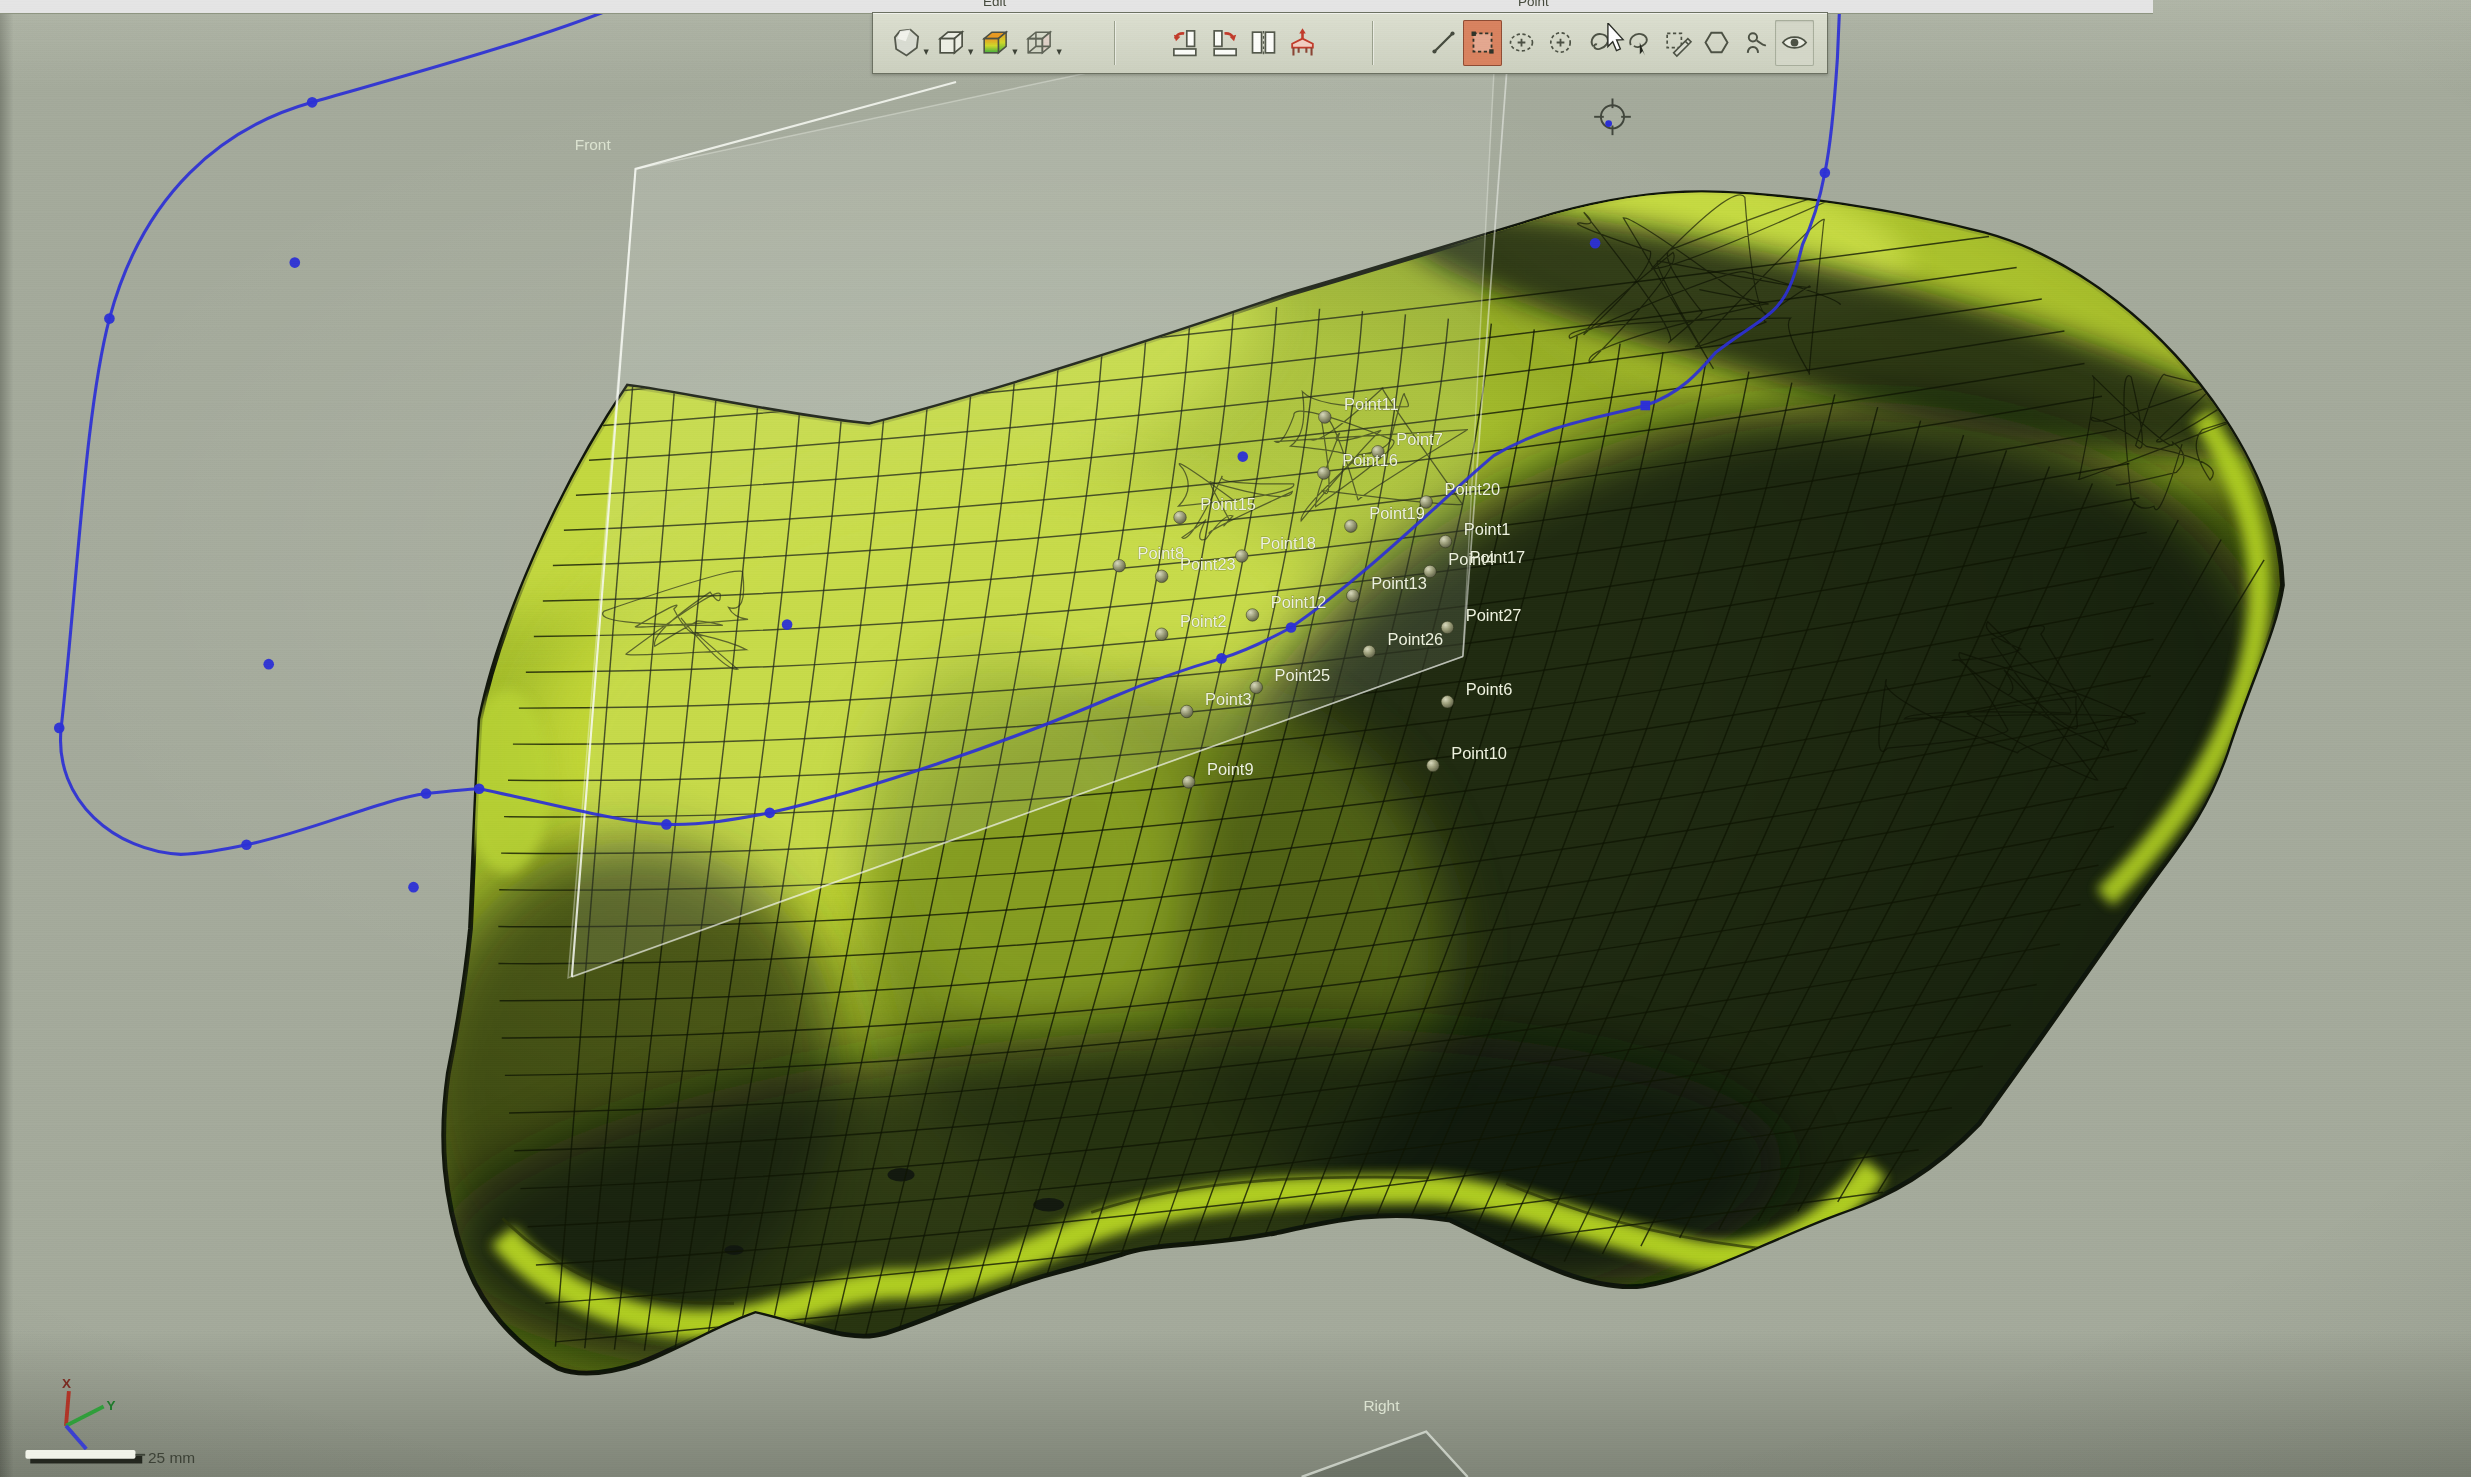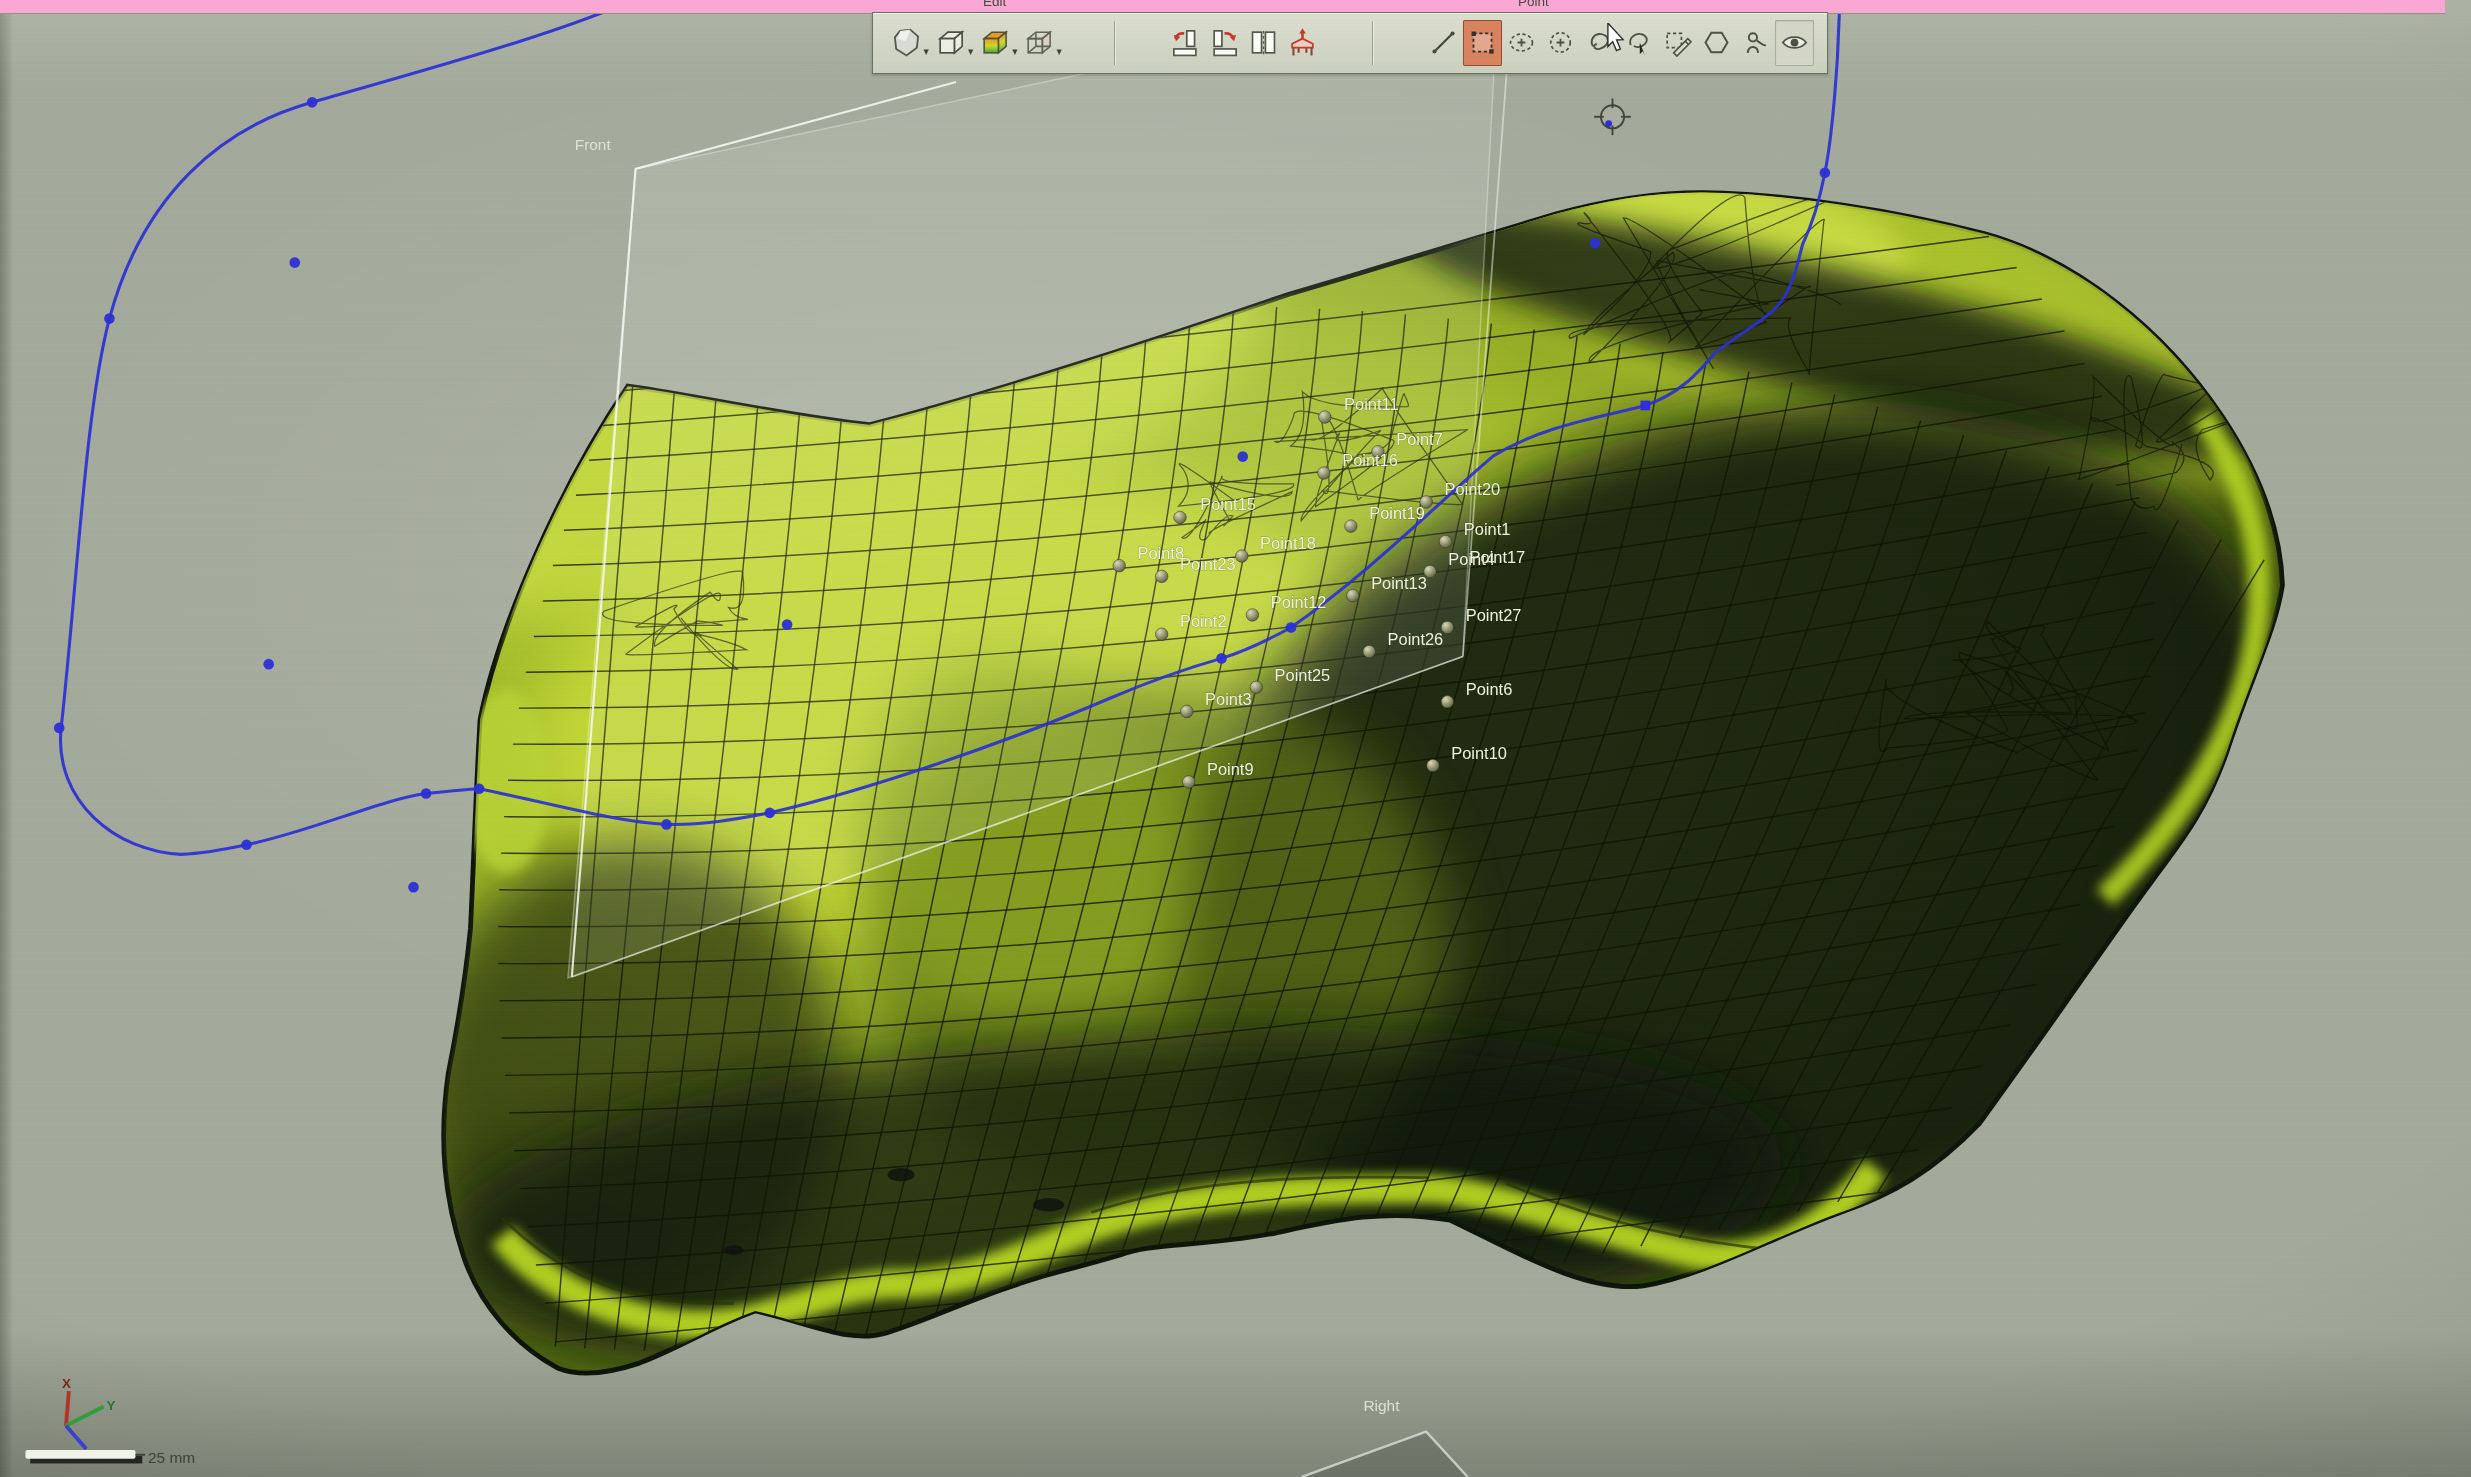--- a/index.html
+++ b/index.html
@@ -8,21 +8,21 @@
   
   #bgshade{position:absolute;inset:0;
     background:
       linear-gradient(180deg, rgba(210,214,200,0.25) 0%, rgba(255,255,255,0) 6%),
       linear-gradient(90deg, rgba(30,33,26,0.30) 0px, rgba(0,0,0,0) 13.5px),
       radial-gradient(ellipse 70% 60% at 42% 38%, rgba(255,255,255,0.10), rgba(0,0,0,0) 60%),
       radial-gradient(ellipse 120% 110% at 45% 42%, rgba(0,0,0,0) 55%, rgba(22,26,18,0.24) 100%),
       linear-gradient(0deg, rgba(40,44,36,0.30) 0%, rgba(0,0,0,0) 10%);}
   #noise{position:absolute;inset:0;opacity:.5;pointer-events:none;
     background:repeating-linear-gradient(0deg, rgba(255,255,255,0.018) 0 1px, rgba(0,0,0,0.018) 1px 1.9px);}
-  #menubar{position:absolute;left:0;top:0;width:2445px;height:12.6px;background:#f9a8d4;
+  #menubar{position:absolute;left:0;top:0;width:2153px;height:12.6px;background:#e5e5e5;
     border-bottom:1px solid #8d9480;overflow:hidden;}
   #menubar .mi{position:absolute;top:-5.8px;font-size:13.5px;color:#454a3c;}
   #scene{position:absolute;left:0;top:0;}
   
   #toolbar{position:absolute;left:872px;top:11.6px;width:956px;height:62px;box-sizing:border-box;
     background:linear-gradient(180deg,#dcdfd0,#ccd0bf);border:1px solid #6c7162;
     box-shadow:inset 0 1px 0 rgba(255,255,255,.6), 0 1.9px 2.9px rgba(20,24,16,.25);
     display:flex;align-items:center;justify-content:space-between;padding:0 13.5px;}
   .tgroup{display:flex;align-items:center;height:100%;}
   .tsep{width:1px;height:44px;background:#9aa08c;margin:0 5.8px;box-shadow:1px 0 0 rgba(255,255,255,.5);}

